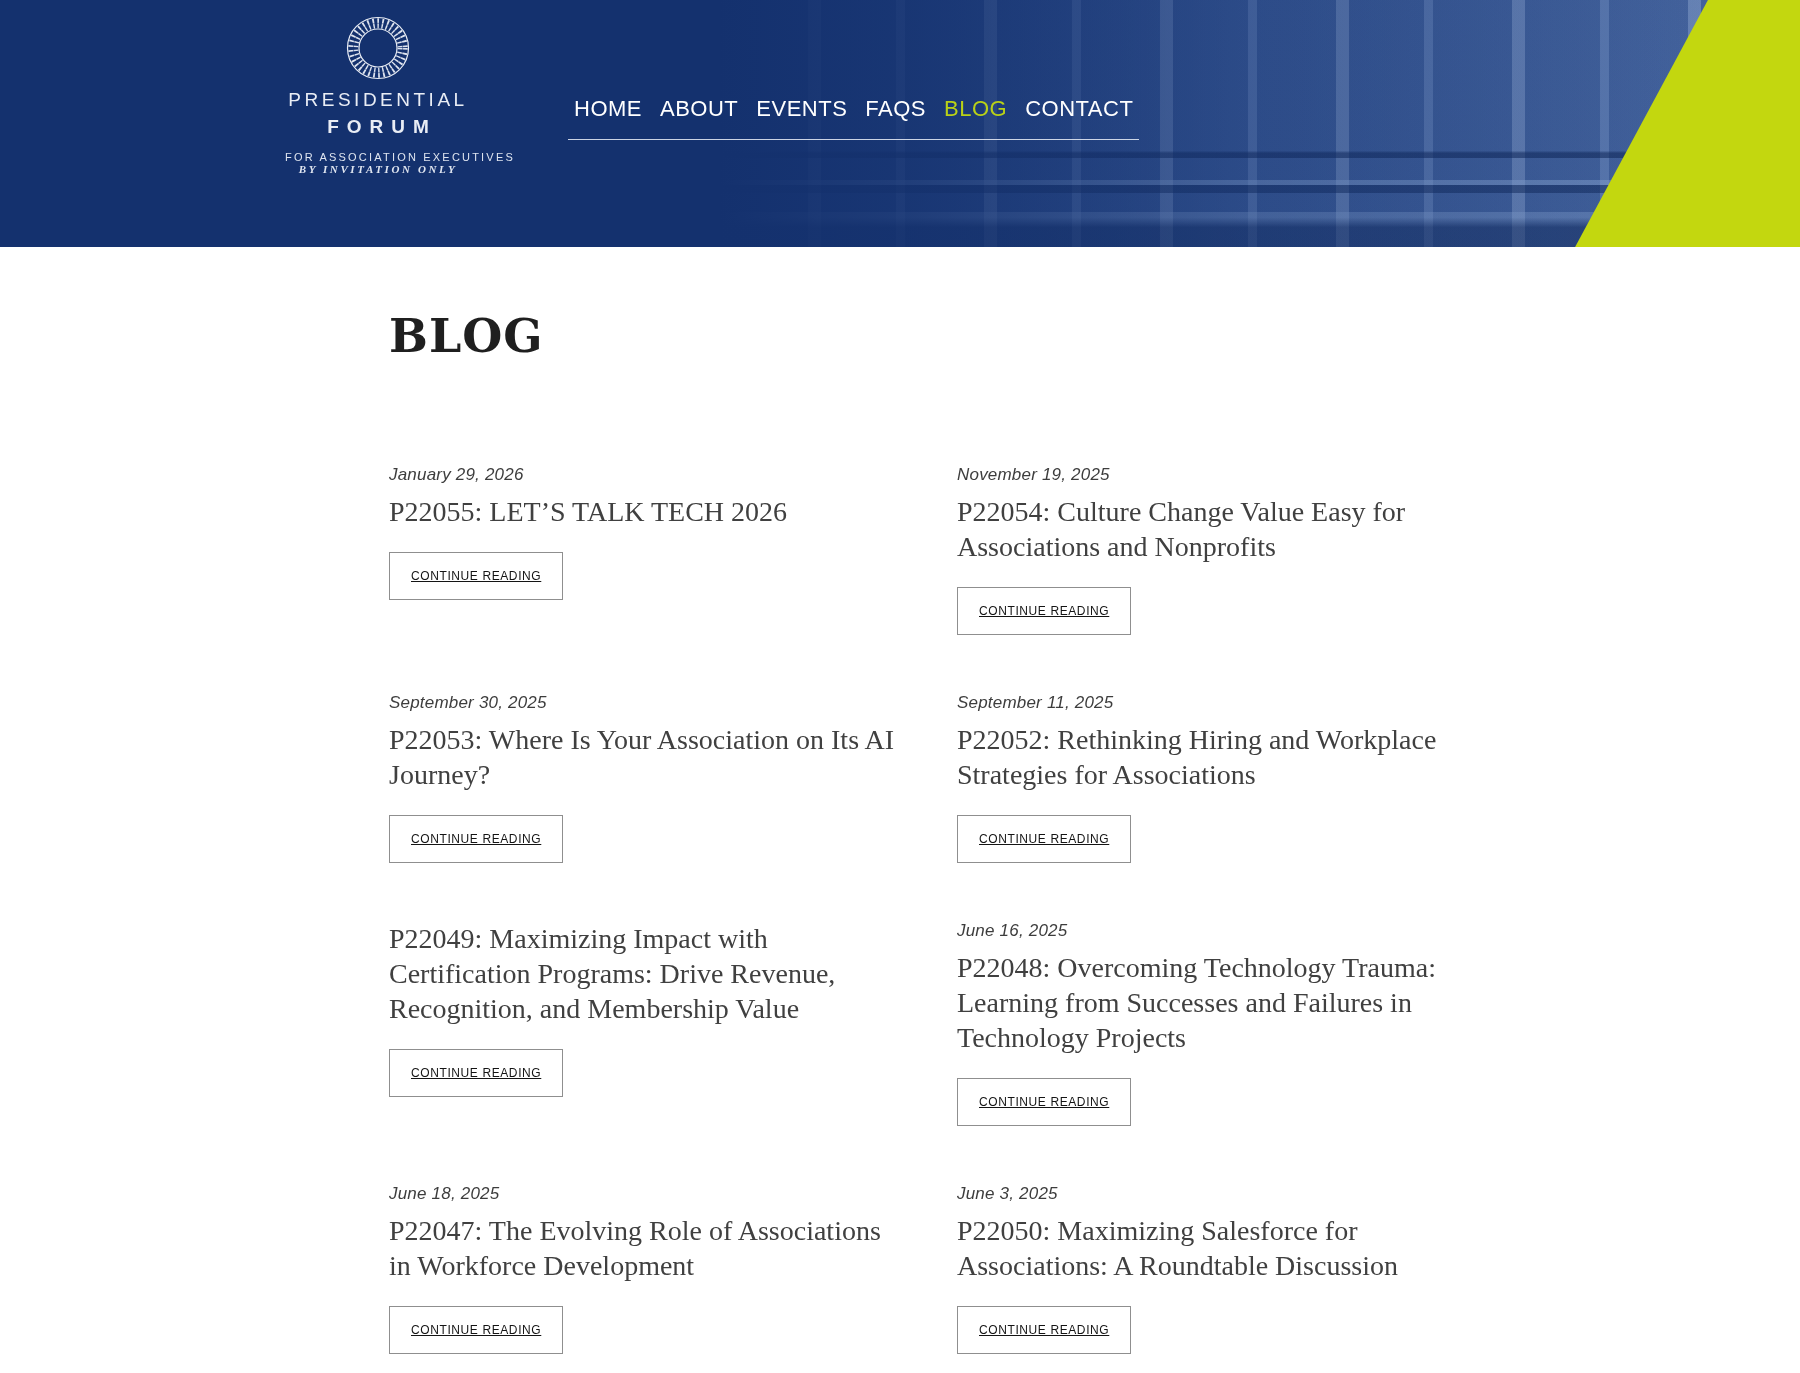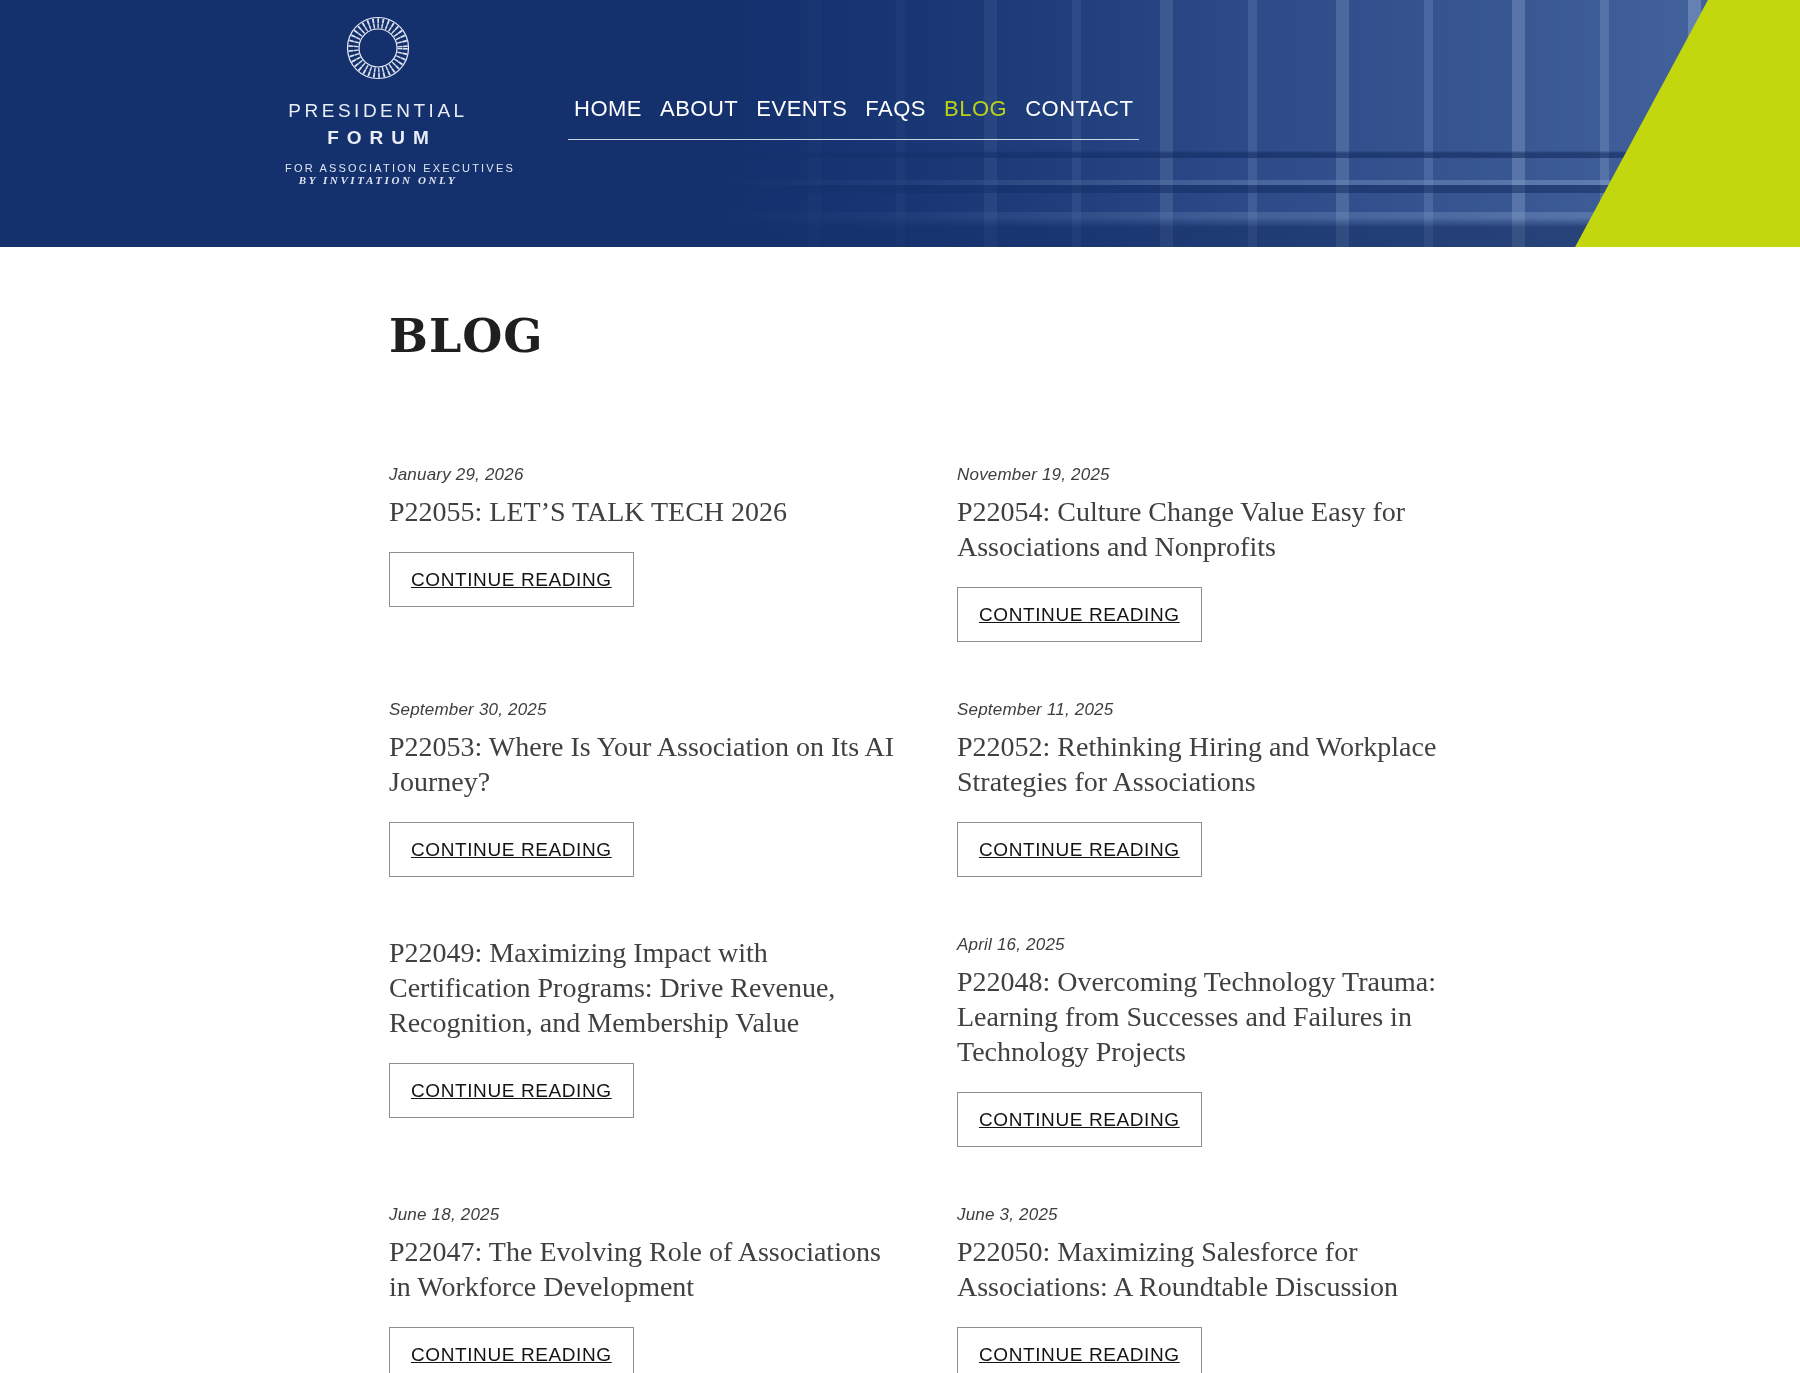--- a/index.html
+++ b/index.html
@@ -37,21 +37,21 @@
 
   .site-logo {
     position: absolute;
     left: 285px; top: 16px;
     width: 186px;
     text-align: center;
     color: #e9edf5;
     cursor: pointer;
   }
   .logo-seal { display: block; margin: 0 auto; }
-  .logo-name   { margin-top: 20px;  font-size: 19px; letter-spacing: 3.5px; font-weight: 400; white-space: nowrap; }
+  .logo-name   { margin-top: 9px;  font-size: 19px; letter-spacing: 3.5px; font-weight: 400; white-space: nowrap; }
   .logo-forum  { margin-top: 5px;  font-size: 19px; letter-spacing: 8px; text-indent: 8px; font-weight: 700; }
   .logo-tag    { margin-top: 13px; font-size: 11px; letter-spacing: 2.2px; color: #dfe5f0; white-space: nowrap; }
   .logo-invite {  font-size: 11px; letter-spacing: 2.6px; font-family: "Liberation Serif", serif; font-style: italic; font-weight: bold; color: #dfe5f0; white-space: nowrap; }
 
   .main-nav { position: absolute; left: 568px; top: 96px; }
   .nav-list {
     display: flex;
     gap: 18px;
     list-style: none;
     padding: 0 6px 17px 6px;
@@ -98,21 +98,21 @@
     color: #404040;
     white-space: pre-line;
     margin-bottom: 23px;
   }
   .continue-btn {
     display: inline-block;
     background: #ffffff;
     border: 1px solid #8f8f8f;
     padding: 17px 21px;
     font-family: "Liberation Sans", sans-serif;
-    font-size: 19px;
+    font-size: 12px;
     letter-spacing: 0.6px;
     color: #141414;
     line-height: 1;
     cursor: pointer;
     white-space: nowrap;
   }
 </style>
 </head>
 <body>
 
@@ -178,21 +178,21 @@
     </article>
 
     <article class="post-card">
       <h2 class="post-title">P22049: Maximizing Impact with
 Certification Programs: Drive Revenue,
 Recognition, and Membership Value</h2>
       <a href="#" class="continue-btn">CONTINUE READING</a>
     </article>
 
     <article class="post-card">
-      <div class="post-date">April 16, 2025</div>
+      <div class="post-date">June 16, 2025</div>
       <h2 class="post-title">P22048: Overcoming Technology Trauma:
 Learning from Successes and Failures in
 Technology Projects</h2>
       <a href="#" class="continue-btn">CONTINUE READING</a>
     </article>
 
     <article class="post-card">
       <div class="post-date">June 18, 2025</div>
       <h2 class="post-title">P22047: The Evolving Role of Associations
 in Workforce Development</h2>

